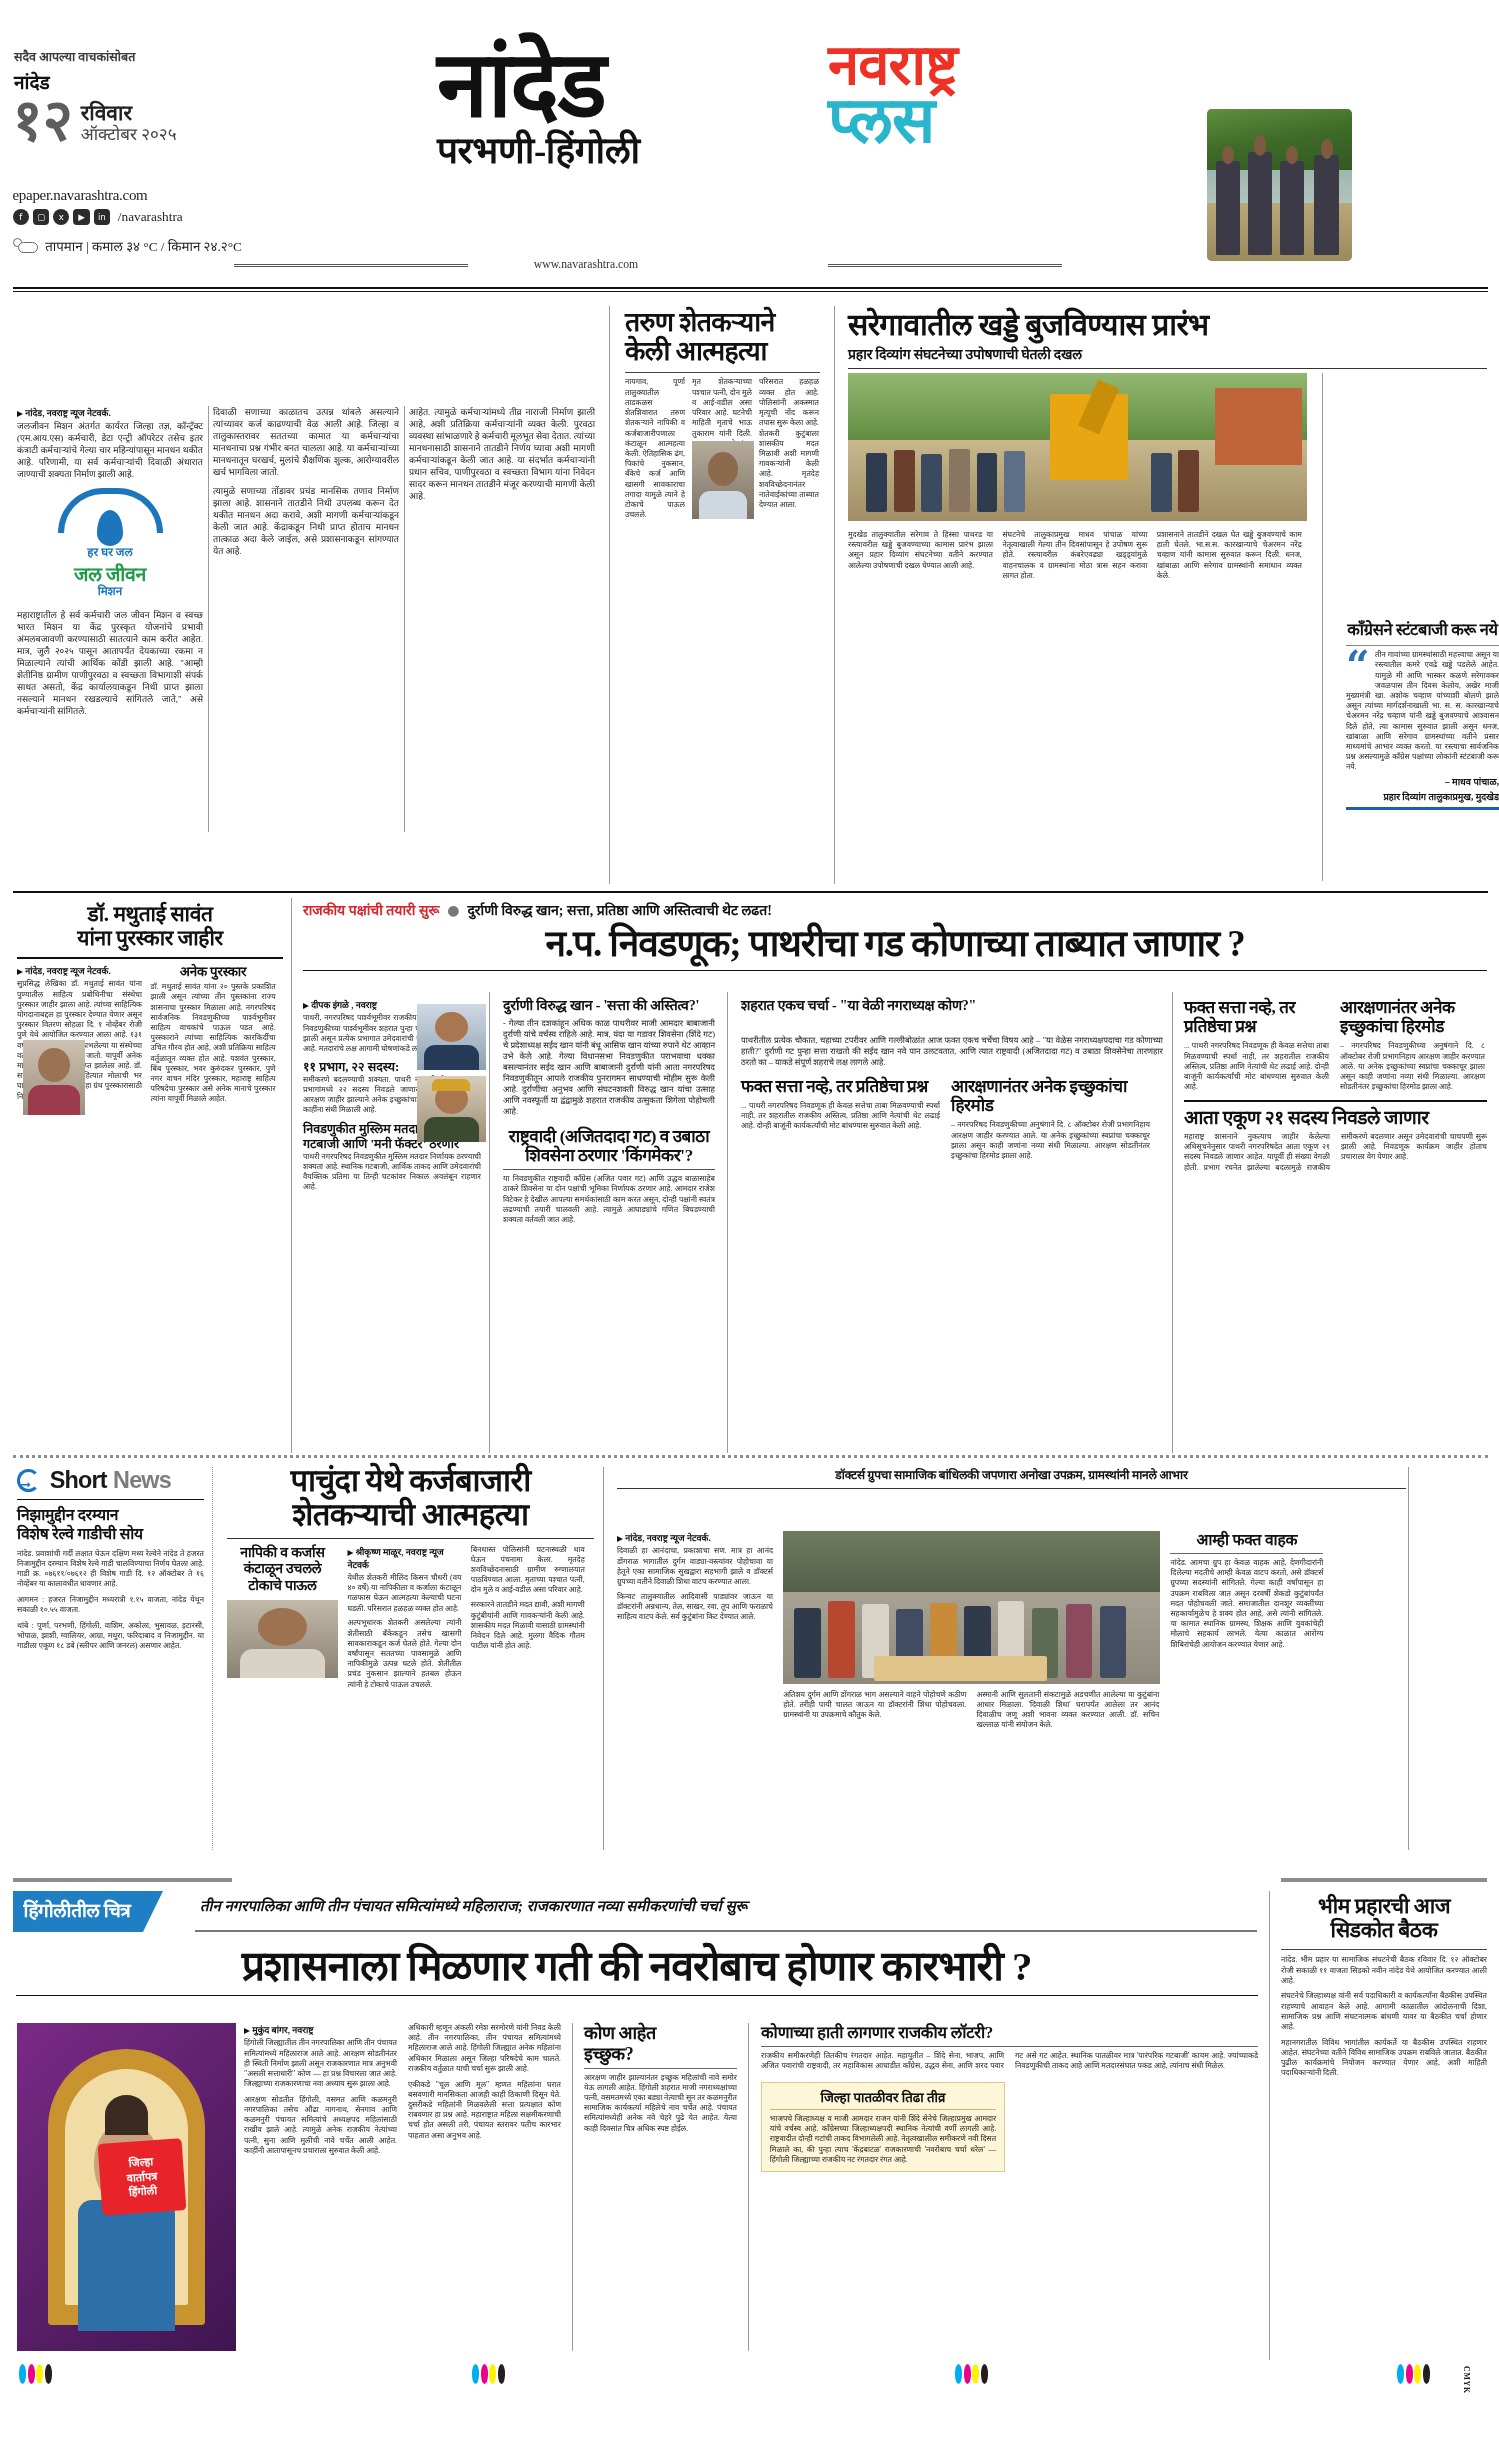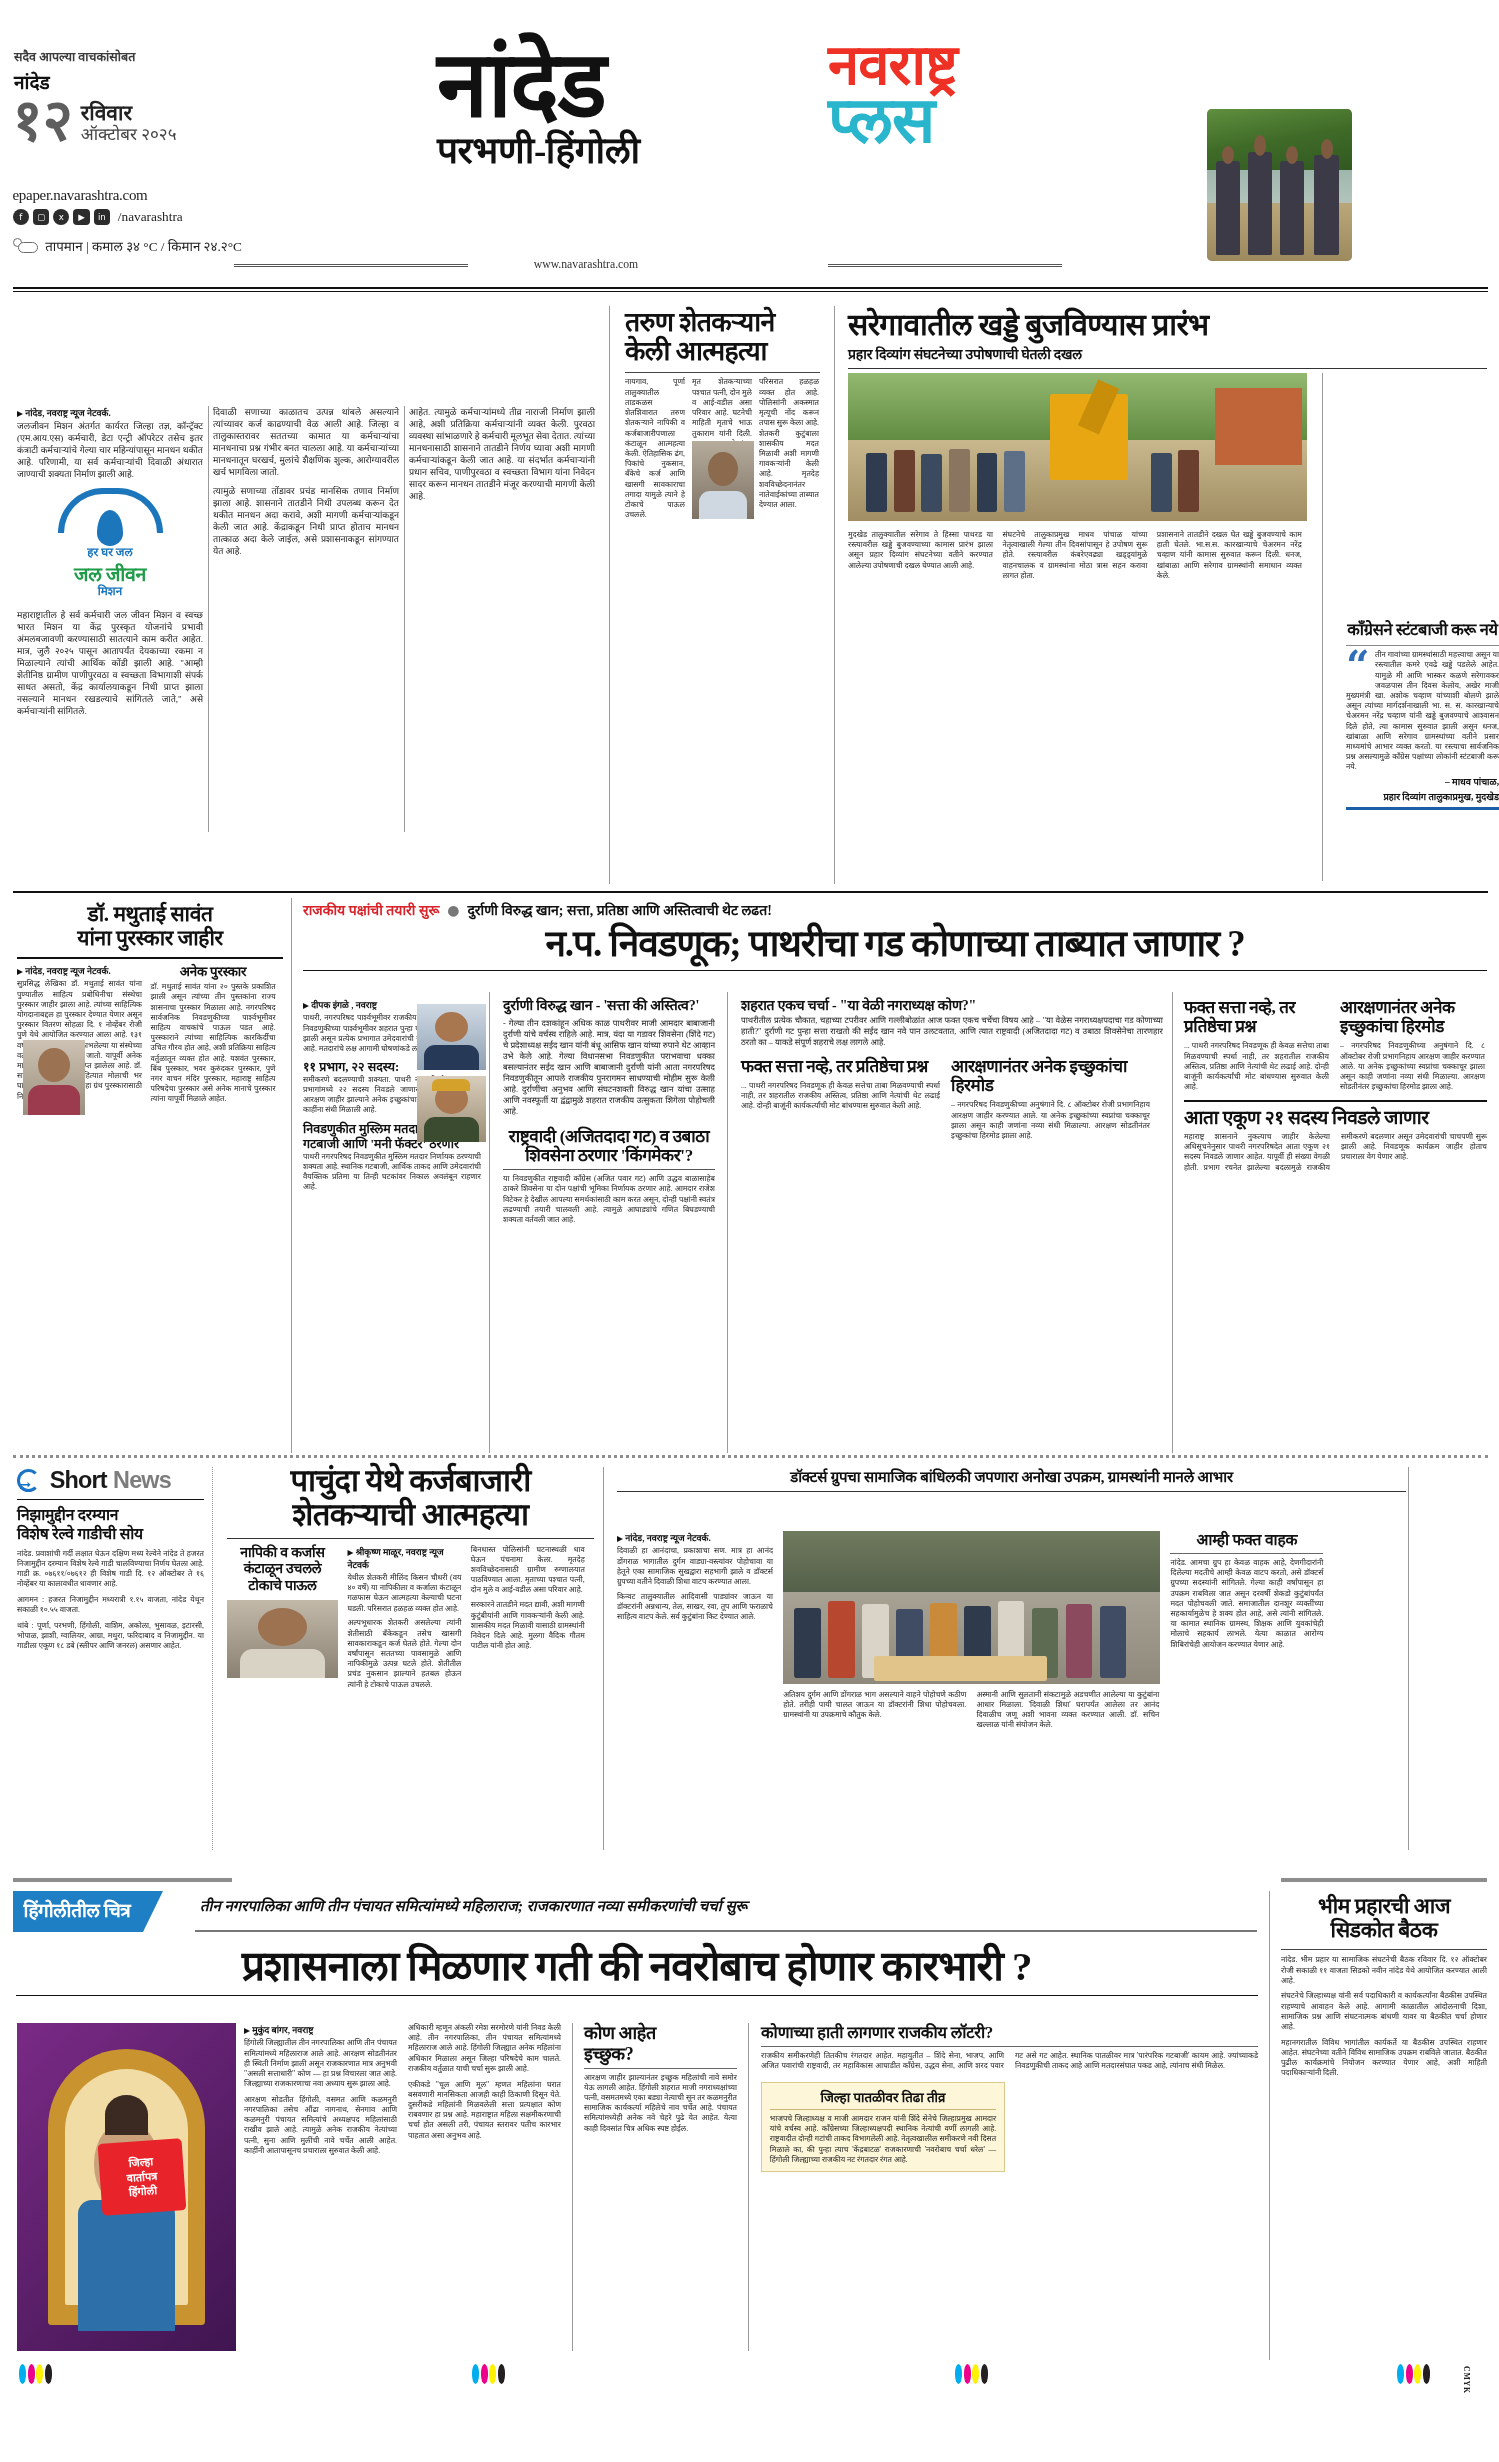--- a/index.html
+++ b/index.html
@@ -368,21 +368,21 @@
     <div class="body-txt sm" style="margin-top:3.9px;">- गेल्या तीन दशकांहून अधिक काळ पाथरीवर माजी आमदार बाबाजानी दुर्राणी यांचे वर्चस्व राहिले आहे. मात्र, यंदा या गडावर शिवसेना (शिंदे गट) चे प्रदेशाध्यक्ष सईद खान यांनी बंधू आसिफ खान यांच्या रुपाने थेट आव्हान उभे केले आहे. गेल्या विधानसभा निवडणुकीत पराभवाचा धक्का बसल्यानंतर सईद खान आणि बाबाजानी दुर्राणी यांनी आता नगरपरिषद निवडणुकीतून आपले राजकीय पुनरागमन साधण्याची मोहीम सुरू केली आहे. दुर्राणींचा अनुभव आणि संघटनशक्ती विरुद्ध खान यांचा उत्साह आणि नवस्फूर्ती या द्वंद्वामुळे शहरात राजकीय उत्सुकता शिगेला पोहोचली आहे.</div>
     <div class="h-sm" style="text-align:center;margin-top:9.4px;font-size:17px;">राष्ट्रवादी (अजितदादा गट) व उबाठा शिवसेना ठरणार 'किंगमेकर'?</div>
     <div style="height:0.8px;background:#555;margin:3.9px 0;"></div>
     <div class="body-txt xs">या निवडणुकीत राष्ट्रवादी काँग्रेस (अजित पवार गट) आणि उद्धव बाळासाहेब ठाकरे शिवसेना या दोन पक्षांची भूमिका निर्णायक ठरणार आहे. आमदार राजेश विटेकर हे देखील आपल्या समर्थकांसाठी काम करत असून, दोन्ही पक्षांनी स्वतंत्र लढण्याची तयारी चालवली आहे. त्यामुळे आघाड्यांचे गणित बिघडण्याची शक्यता वर्तवली जात आहे.</div>
   </div>
 
   <div class="vrule" style="position:absolute;left:727px;top:992px;height:461px;"></div>
 
   <div style="position:absolute;left:741px;top:998px;width:422px;">
     <div class="h-xs">शहरात एकच चर्चा - "या वेळी नगराध्यक्ष कोण?"</div>
-    <div class="body-txt sm" style="margin-top:0;">पाथरीतील प्रत्येक चौकात, चहाच्या टपरीवर आणि गल्लीबोळांत आज फक्त एकच चर्चेचा विषय आहे – "या वेळेस नगराध्यक्षपदाचा गड कोणाच्या हाती?" दुर्राणी गट पुन्हा सत्ता राखतो की सईद खान नवे पान उलटवतात, आणि त्यात राष्ट्रवादी (अजितदादा गट) व उबाठा शिवसेनेचा तारणहार ठरतो का – याकडे संपूर्ण शहराचे लक्ष लागले आहे.</div>
+    <div class="body-txt sm" style="margin-top:20px;">पाथरीतील प्रत्येक चौकात, चहाच्या टपरीवर आणि गल्लीबोळांत आज फक्त एकच चर्चेचा विषय आहे – "या वेळेस नगराध्यक्षपदाचा गड कोणाच्या हाती?" दुर्राणी गट पुन्हा सत्ता राखतो की सईद खान नवे पान उलटवतात, आणि त्यात राष्ट्रवादी (अजितदादा गट) व उबाठा शिवसेनेचा तारणहार ठरतो का – याकडे संपूर्ण शहराचे लक्ष लागले आहे.</div>
     <div style="display:flex;gap:11px;margin-top:9.4px;">
       <div style="width:199px;">
         <div class="h-sm" style="font-size:17px;">फक्त सत्ता नव्हे, तर प्रतिष्ठेचा प्रश्न</div>
         <div class="body-txt xs" style="margin-top:4.7px;">... पाथरी नगरपरिषद निवडणूक ही केवळ सत्तेचा ताबा मिळवण्याची स्पर्धा नाही, तर शहरातील राजकीय अस्तित्व, प्रतिष्ठा आणि नेत्यांची थेट लढाई आहे. दोन्ही बाजूंनी कार्यकर्त्यांची मोट बांधण्यास सुरुवात केली आहे.</div>
       </div>
       <div style="width:199px;">
         <div class="h-sm" style="font-size:17px;">आरक्षणानंतर अनेक इच्छुकांचा हिरमोड</div>
         <div class="body-txt xs" style="margin-top:4.7px;">– नगरपरिषद निवडणुकीच्या अनुषंगाने दि. ८ ऑक्टोबर रोजी प्रभागनिहाय आरक्षण जाहीर करण्यात आले. या अनेक इच्छुकांच्या स्वप्नांचा चक्काचूर झाला असून काही जणांना नव्या संधी मिळाल्या. आरक्षण सोडतीनंतर इच्छुकांचा हिरमोड झाला आहे.</div>
       </div>
     </div>
@@ -452,21 +452,21 @@
       <div style="width:114px;">
         <div class="body-txt xs">बिनधास्त पोलिसांनी घटनास्थळी धाव घेऊन पंचनामा केला. मृतदेह शवविच्छेदनासाठी ग्रामीण रुग्णालयात पाठविण्यात आला. मृताच्या पश्चात पत्नी, दोन मुले व आई-वडील असा परिवार आहे.</div>
         <div class="body-txt xs" style="margin-top:4.7px;">सरकारने तातडीने मदत द्यावी, अशी मागणी कुटुंबीयांनी आणि गावकऱ्यांनी केली आहे. शासकीय मदत मिळावी यासाठी ग्रामस्थांनी निवेदन दिले आहे. मुलगा वैदिक गौतम पाटील यांनी होत आहे.</div>
       </div>
     </div>
   </div>
 
   <div class="vrule" style="position:absolute;left:603px;top:1467px;height:383px;"></div>
 
   <div style="position:absolute;left:617px;top:1462px;width:789px;">
-    <div class="subhead" style="margin-top:3.9px;font-size:15px;">डॉक्टर्स ग्रुपचा सामाजिक बांधिलकी जपणारा अनोखा उपक्रम, ग्रामस्थांनी मानले आभार</div>
+    <div class="subhead" style="margin-top:3.9px;font-size:12px;">डॉक्टर्स ग्रुपचा सामाजिक बांधिलकी जपणारा अनोखा उपक्रम, ग्रामस्थांनी मानले आभार</div>
     <div style="height:0.8px;background:#333;margin-top:4.7px;"></div>
   </div>
 
   <div style="position:absolute;left:617px;top:1531px;width:789px;display:flex;gap:10.2px;">
     <div style="width:156px;">
       <div class="byline">
         <span class="tri">▶</span> <span>नांदेड, नवराष्ट्र न्यूज नेटवर्क.</span>
       </div>
       <div class="body-txt xs" style="margin-top:2.3px;">दिवाळी हा आनंदाचा, प्रकाशाचा सण. मात्र हा आनंद डोंगराळ भागातील दुर्गम वाड्या-वस्त्यांवर पोहोचावा या हेतूने एका सामाजिक सुखद्वारा सहभागी झाले व डॉक्टर्स ग्रुपच्या वतीने दिवाळी शिधा वाटप करण्यात आला.</div>
       <div class="body-txt xs" style="margin-top:4.7px;">किन्वट तालुक्यातील आदिवासी पाड्यांवर जाऊन या डॉक्टरांनी अन्नधान्य, तेल, साखर, रवा, तूप आणि फराळाचे साहित्य वाटप केले. सर्व कुटुंबांना किट देण्यात आले.</div>

